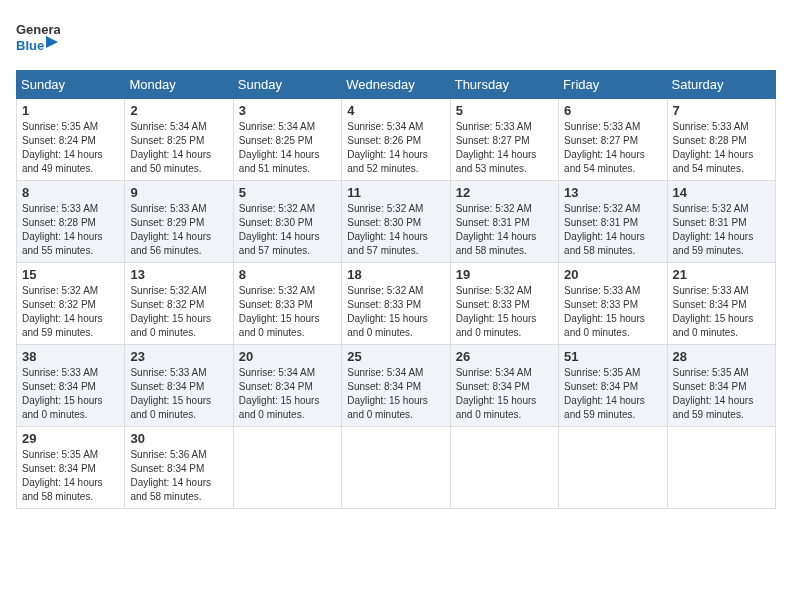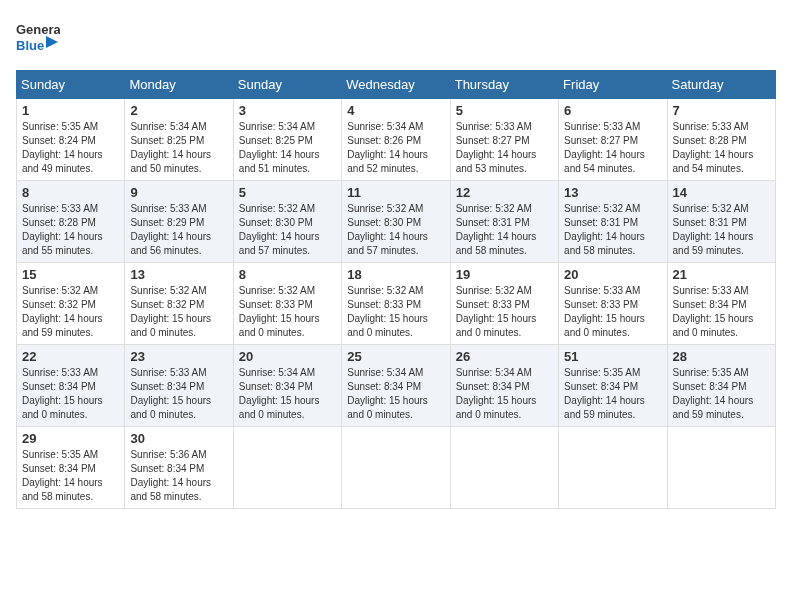--- a/index.html
+++ b/index.html
@@ -190,21 +190,21 @@
           <span class="day-number">20</span>
 <div class="day-info">Sunrise: 5:33 AM<br>Sunset: 8:33 PM<br>Daylight: 15 hours and 0 minutes.</div>
         </td>
         <td>
           <span class="day-number">21</span>
 <div class="day-info">Sunrise: 5:33 AM<br>Sunset: 8:34 PM<br>Daylight: 15 hours and 0 minutes.</div>
         </td>
       </tr>
       <tr>
         <td>
-          <span class="day-number">22</span>
+          <span class="day-number">38</span>
 <div class="day-info">Sunrise: 5:33 AM<br>Sunset: 8:34 PM<br>Daylight: 15 hours and 0 minutes.</div>
         </td>
         <td>
           <span class="day-number">23</span>
 <div class="day-info">Sunrise: 5:33 AM<br>Sunset: 8:34 PM<br>Daylight: 15 hours and 0 minutes.</div>
         </td>
         <td>
           <span class="day-number">20</span>
 <div class="day-info">Sunrise: 5:34 AM<br>Sunset: 8:34 PM<br>Daylight: 15 hours and 0 minutes.</div>
         </td>

